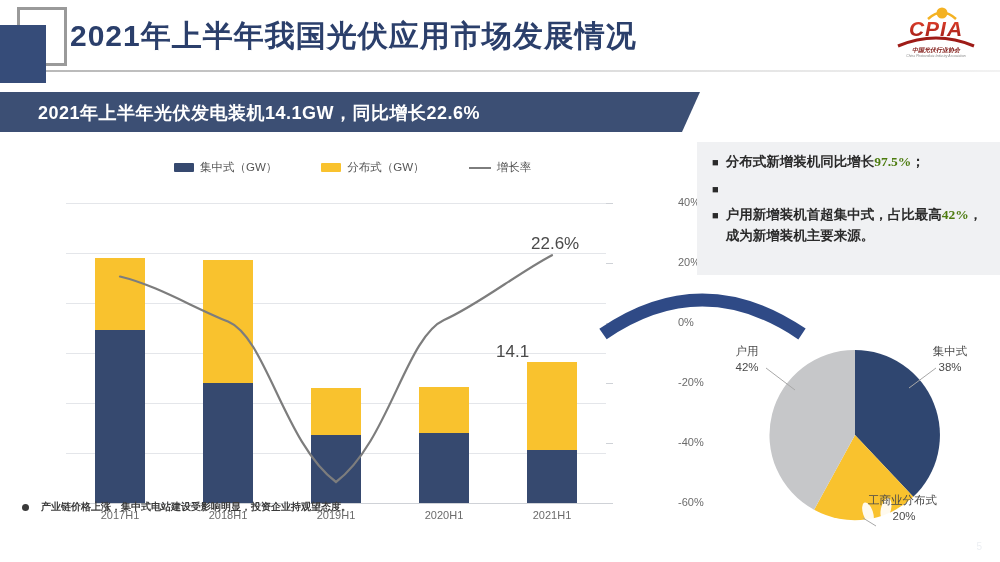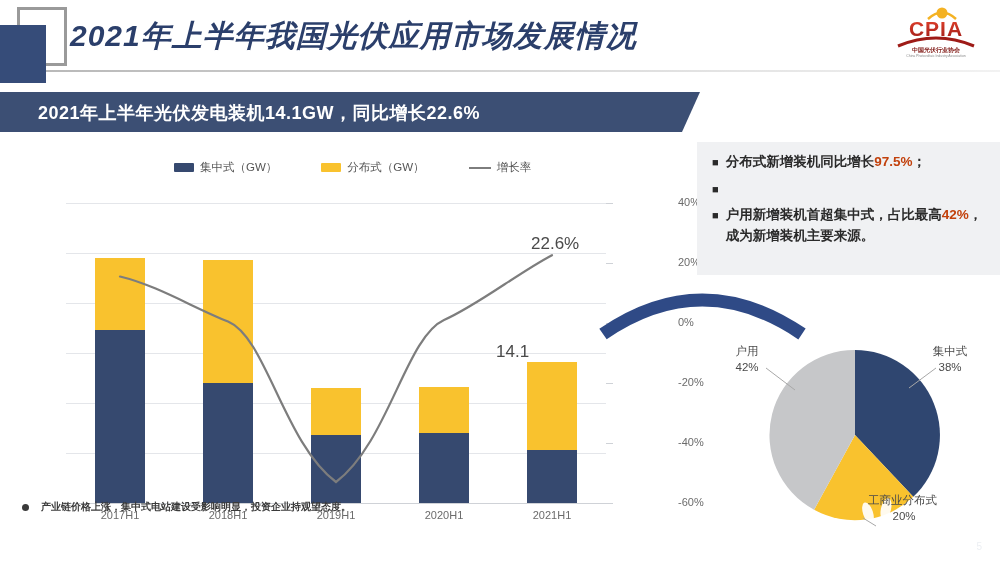--- a/index.html
+++ b/index.html
@@ -9,24 +9,24 @@
   
   .deco-outline{position:absolute;left:17px;top:7px;width:44px;height:53px;
       border:3px solid #9a9a9a;background:transparent;z-index:2;}
   .deco-fill{position:absolute;left:0px;top:25px;width:46px;height:58px;
       background:#364c79;z-index:3;}
   .deco-rule{position:absolute;left:46px;top:70px;width:954px;height:2px;
       background:linear-gradient(to right,#b9b9b9,#dedede 60%,#f2f2f2);z-index:1;}
 
   
   .slide-title{position:absolute;left:70px;top:16px;font-size:30px;font-weight:bold;
-      color:#2b3f6b;letter-spacing:1px;white-space:nowrap;z-index:4;font-style:italic;}
-
-  
-  .logo{position:absolute;right:12px;top:2px;width:104px;height:58px;z-index:5;}
+      color:#2b3f6b;letter-spacing:1px;white-space:nowrap;z-index:4;}
+
+  
+  .logo{position:absolute;right:12px;top:2px;width:104px;height:58px;z-index:5;font-style:italic;}
 
   
   .banner{position:absolute;left:0px;top:92px;width:700px;height:40px;
       background:#3c4f74;z-index:4;
       clip-path:polygon(0 0, 700px 0, 682px 40px, 0 40px);}
   .banner-text{position:absolute;left:38px;top:101px;font-size:18px;font-weight:bold;
       color:#ffffff;white-space:nowrap;z-index:5;letter-spacing:.5px;}
 
   
   .chart-panel{position:absolute;left:4px;top:140px;width:684px;height:345px;z-index:3;}
@@ -51,21 +51,21 @@
   .sw{width:20px;height:9px;border-radius:1px;}
   .sw-line{width:22px;height:2px;background:#7d7d7d;border-radius:0;}
 
   
   .text-panel{position:absolute;left:697px;top:142px;width:303px;height:133px;
       background:#f0f1f3;z-index:3;}
   .bullets{position:absolute;left:712px;top:152px;width:282px;z-index:4;}
   .bl{display:flex;font-size:13.5px;font-weight:bold;color:#2a2a2a;
       line-height:1.55;margin-bottom:6px;}
   .bl .mk{color:#2a2a2a;margin-right:7px;font-size:11px;line-height:1.85;}
-  .hl{color:#c2410c;}
+  .hl{color:#4d7c0f;font-family:Liberation Serif, serif;}
 
   
   .arc{position:absolute;left:595px;top:272px;width:215px;height:70px;z-index:6;}
 
   
   .pie-wrap{position:absolute;left:700px;top:330px;width:300px;height:220px;z-index:3;}
   .pie-label{position:absolute;font-size:11.5px;color:#4a4a4a;text-align:center;
       line-height:1.35;white-space:nowrap;}
 
   

